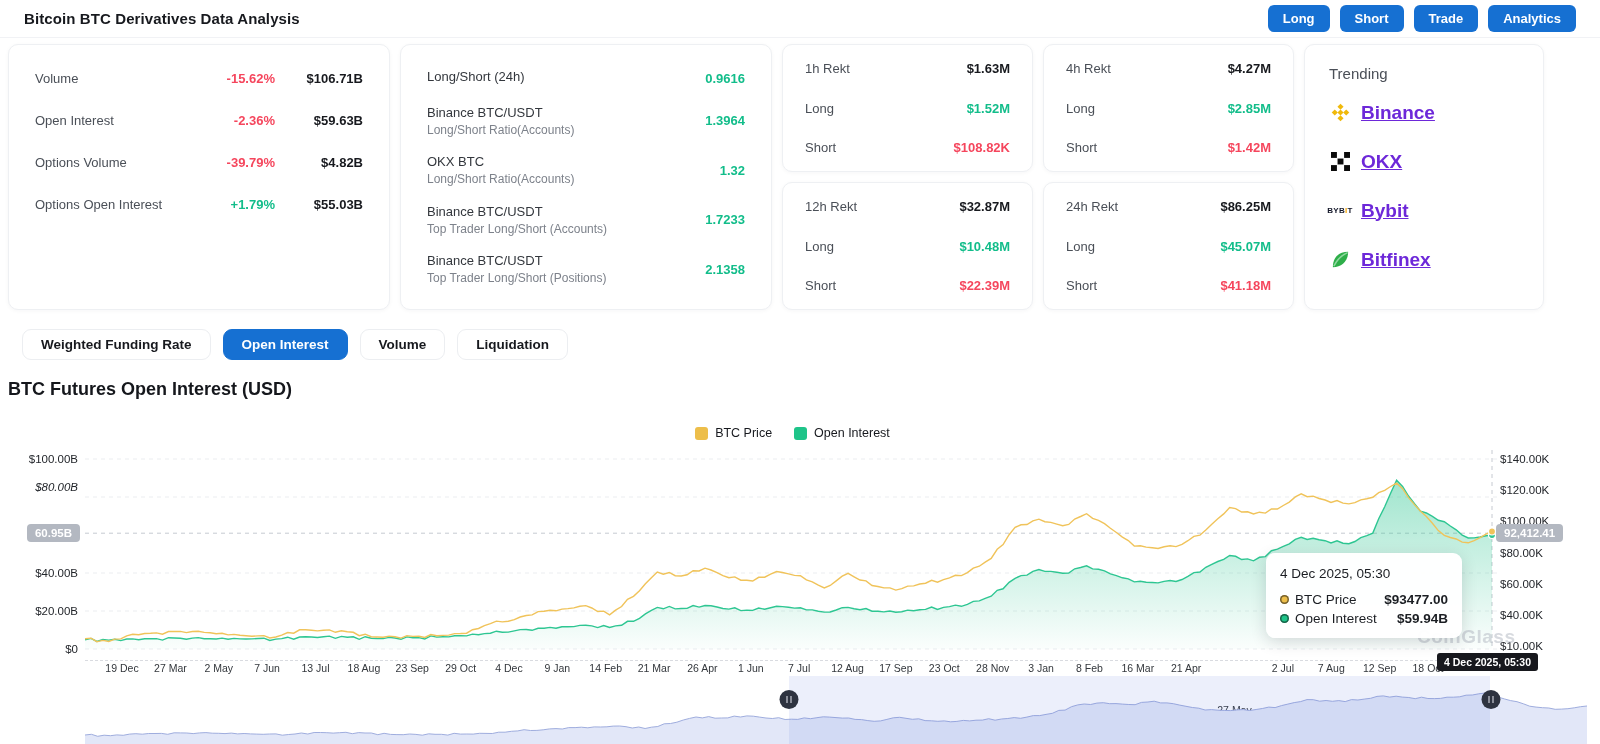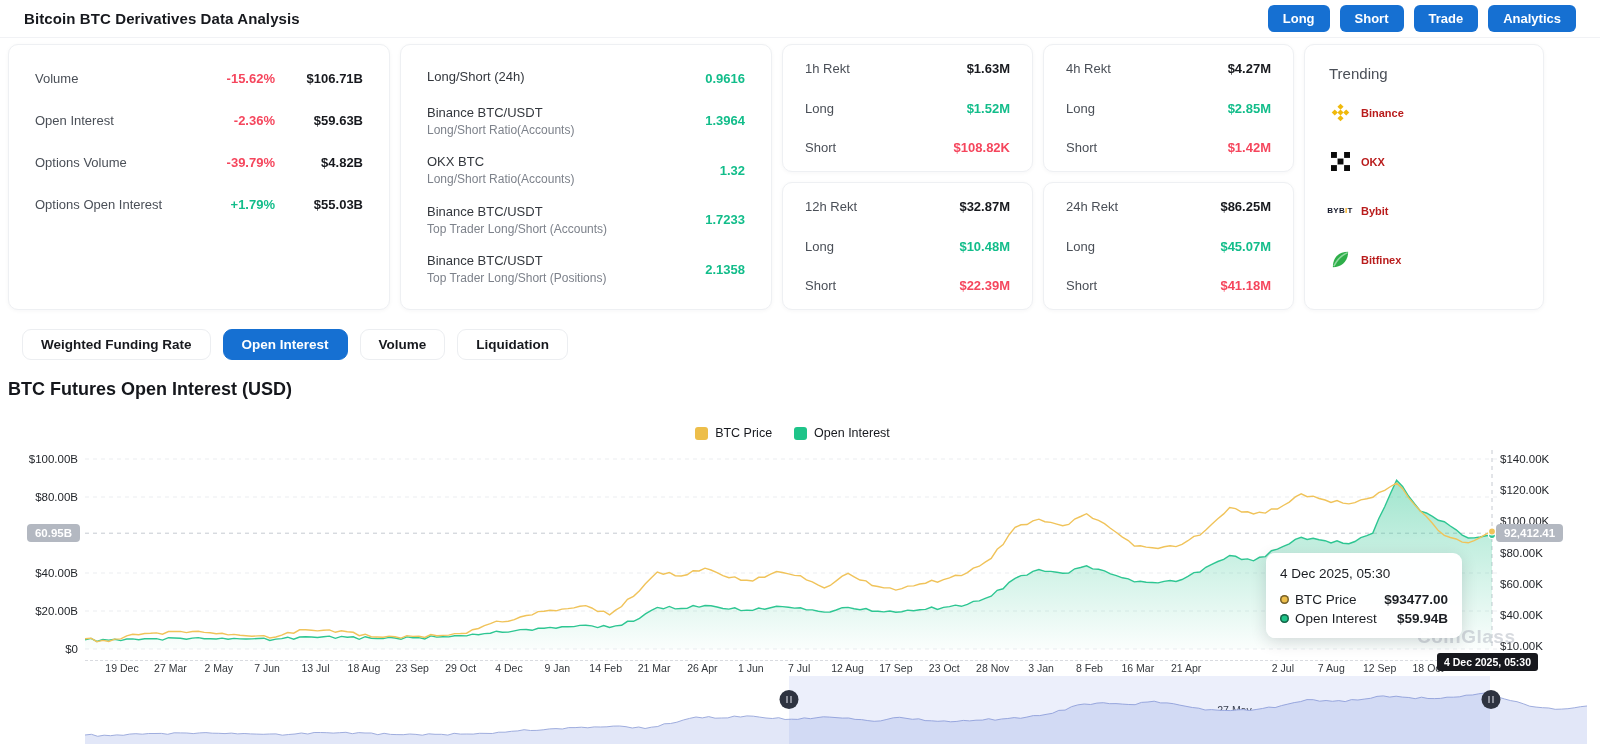--- a/index.html
+++ b/index.html
@@ -42,21 +42,21 @@
   .rekt-row { display:flex; align-items:center; justify-content:space-between; font-size:13px; }
   .rekt-title { color:#4a4f57; }
   .rekt-total { font-weight:700; color:#17191e; }
   .rekt-sub { color:#4a4f57; }
   .rekt-val { font-weight:700; }
 
   .trending-card { padding:20px 24px; display:flex; flex-direction:column; gap:0; }
   .trending-title { font-size:15px; color:#4a4f57; margin-bottom:6px; }
   .trend-item { display:flex; align-items:center; gap:10px; height:49px; cursor:pointer; }
   .trend-icon { width:22px; height:22px; display:flex; align-items:center; justify-content:center; }
-  .trend-name { font-size:11px; font-weight:700; color:#b91c1c; }
+  .trend-name { font-size:19px; font-weight:700; color:#6d28d9;text-decoration:underline; }
   .bybit-word { font-size:8px; font-weight:800; color:#121628; letter-spacing:.3px; }
   .bybit-word i { font-style:normal; color:#f7a600; }
 
   
   .tabs { position:absolute; top:329px; left:22px; display:flex; gap:12px; }
   .tab { border:1px solid #eceef1; background:#fff; color:#17191e; cursor:pointer;
          font-family:inherit; font-size:13.5px; font-weight:700;
          height:31px; padding:0 18px; border-radius:9px; }
   .tab.active { background:#1670d2; border-color:#1670d2; color:#fff; }
 
@@ -348,21 +348,21 @@
   <path d="M0.0 188.8 L6.0 188.1 L11.9 191.7 L17.9 190.4 L23.8 191.5 L29.8 189.1 L35.8 188.9 L41.7 185.8 L47.7 184.2 L53.7 184.8 L59.6 183.5 L65.6 183.3 L71.5 182.9 L77.5 184.2 L83.5 181.5 L89.4 181.5 L95.4 181.4 L101.4 182.6 L107.3 181.5 L113.3 181.2 L119.2 182.4 L125.2 182.8 L131.2 183.7 L137.1 183.3 L143.1 184.9 L149.0 184.4 L155.0 185.3 L161.0 185.8 L166.9 186.2 L172.9 185.9 L178.9 185.7 L184.8 188.0 L190.8 187.0 L196.7 185.1 L202.7 182.5 L208.7 183.2 L214.6 179.8 L220.6 179.7 L226.6 180.2 L232.5 180.9 L238.5 180.3 L244.4 179.9 L250.4 182.3 L256.4 180.7 L262.3 181.7 L268.3 182.3 L274.2 185.7 L280.2 184.2 L286.2 186.7 L292.1 187.0 L298.1 187.2 L304.1 186.1 L310.0 186.8 L316.0 188.1 L321.9 185.6 L327.9 186.4 L333.9 186.2 L339.8 187.5 L345.8 184.5 L351.8 185.7 L357.7 185.4 L363.7 185.1 L369.6 183.6 L375.6 183.5 L381.6 183.2 L387.5 179.7 L393.5 178.5 L399.4 175.7 L405.4 173.6 L411.4 171.1 L417.3 171.9 L423.3 171.2 L429.3 169.7 L435.2 167.0 L441.2 165.5 L447.1 164.9 L453.1 161.6 L459.1 161.2 L465.0 160.2 L471.0 160.8 L476.9 159.1 L482.9 158.6 L488.9 157.9 L494.8 156.3 L500.8 155.6 L506.8 158.0 L512.7 161.5 L518.7 161.1 L524.6 164.8 L530.6 160.2 L536.6 156.5 L542.5 149.4 L548.5 146.3 L554.5 140.8 L560.4 133.8 L566.4 127.7 L572.3 122.1 L578.3 124.2 L584.3 122.5 L590.2 125.7 L596.2 126.0 L602.1 124.8 L608.1 120.7 L614.1 121.0 L620.0 118.2 L626.0 120.0 L632.0 122.7 L637.9 125.6 L643.9 127.7 L649.8 126.9 L655.8 130.2 L661.8 130.2 L667.7 131.0 L673.7 127.3 L679.7 127.2 L685.6 124.2 L691.6 121.5 L697.5 122.5 L703.5 123.9 L709.5 125.4 L715.4 125.7 L721.4 129.9 L727.3 131.8 L733.3 135.2 L739.3 138.0 L745.2 135.5 L751.2 130.9 L757.2 126.2 L763.1 123.4 L769.1 126.8 L775.0 130.0 L781.0 130.9 L787.0 135.5 L792.9 136.5 L798.9 137.9 L804.9 137.9 L810.8 140.1 L816.8 138.6 L822.7 136.1 L828.7 135.9 L834.7 134.0 L840.6 133.2 L846.6 130.3 L852.5 132.2 L858.5 129.6 L864.5 127.8 L870.4 125.3 L876.4 125.6 L882.4 122.6 L888.3 118.1 L894.3 116.2 L900.2 112.1 L906.2 108.4 L912.2 99.3 L918.1 94.5 L924.1 84.7 L930.1 77.4 L936.0 74.8 L942.0 74.5 L947.9 70.9 L953.9 69.2 L959.9 71.7 L965.8 72.4 L971.8 74.1 L977.7 75.7 L983.7 74.4 L989.7 69.0 L995.6 66.5 L1001.6 63.7 L1007.6 68.4 L1013.5 70.4 L1019.5 73.7 L1025.4 78.2 L1031.4 82.5 L1037.4 87.1 L1043.3 90.6 L1049.3 96.1 L1055.3 95.8 L1061.2 97.1 L1067.2 97.7 L1073.1 98.5 L1079.1 96.8 L1085.1 95.7 L1091.0 96.6 L1097.0 94.4 L1102.9 90.7 L1108.9 86.4 L1114.9 85.2 L1120.8 79.9 L1126.8 74.2 L1132.8 68.8 L1138.7 63.9 L1144.7 57.5 L1150.6 58.6 L1156.6 62.0 L1162.6 61.8 L1168.5 64.0 L1174.5 62.2 L1180.4 63.1 L1186.4 59.0 L1192.4 59.0 L1198.3 55.5 L1204.3 52.1 L1210.3 46.9 L1216.2 43.9 L1222.2 46.7 L1228.1 46.1 L1234.1 48.5 L1240.1 50.0 L1246.0 52.4 L1252.0 50.5 L1258.0 53.1 L1263.9 53.9 L1269.9 52.6 L1275.8 49.8 L1281.8 48.8 L1287.8 47.3 L1293.7 42.7 L1299.7 40.4 L1305.6 36.5 L1311.6 33.2 L1317.6 38.7 L1323.5 47.6 L1329.5 54.6 L1335.5 61.2 L1341.4 66.5 L1347.4 73.3 L1353.3 80.6 L1359.3 85.4 L1365.3 87.5 L1371.2 89.0 L1377.2 92.1 L1383.2 92.8 L1389.1 90.6 L1395.1 87.6 L1401.0 84.2 L1407.0 81.5" fill="none" stroke="#f0c35a" stroke-width="1.4"></path>
   <circle cx="1407" cy="85.1" r="3.5" fill="#2ec692" stroke="#fff" stroke-width="1.2"></circle>
   <circle cx="1407" cy="81.5" r="3.5" fill="#f0c35a" stroke="#fff" stroke-width="1.2"></circle>
         </svg>
     </div>
     <div id="y-left-labels"></div>
     <div id="y-right-labels"></div>
     <div class="axis-badge" id="badge-left" style="right: 1520px; top: 83.195px;">60.95B</div>
     <div class="axis-badge" id="badge-right" style="left: 1496px; top: 83.1604px;">92,412.41</div>
   <span class="y-label y-left" style="top: 9px;">$100.00B</span>
-      <span class="y-label y-left" style="top: 47px;">$80.00B</span>
+      <span class="y-label y-left" style="top: 37px; font-style: italic;">$80.00B</span>
       <span class="y-label y-left" style="top: 123px;">$40.00B</span>
       <span class="y-label y-left" style="top: 161px;">$20.00B</span>
       <span class="y-label y-left" style="top: 199px;">$0</span>
       <span class="y-label y-right" style="top: 9.004px;">$140.00K</span>
       <span class="y-label y-right" style="top: 40.17px;">$120.00K</span>
       <span class="y-label y-right" style="top: 71.336px;">$100.00K</span>
       <span class="y-label y-right" style="top: 102.502px;">$80.00K</span>
       <span class="y-label y-right" style="top: 133.668px;">$60.00K</span>
       <span class="y-label y-right" style="top: 164.834px;">$40.00K</span>
       <span class="y-label y-right" style="top: 196px;">$10.00K</span>

